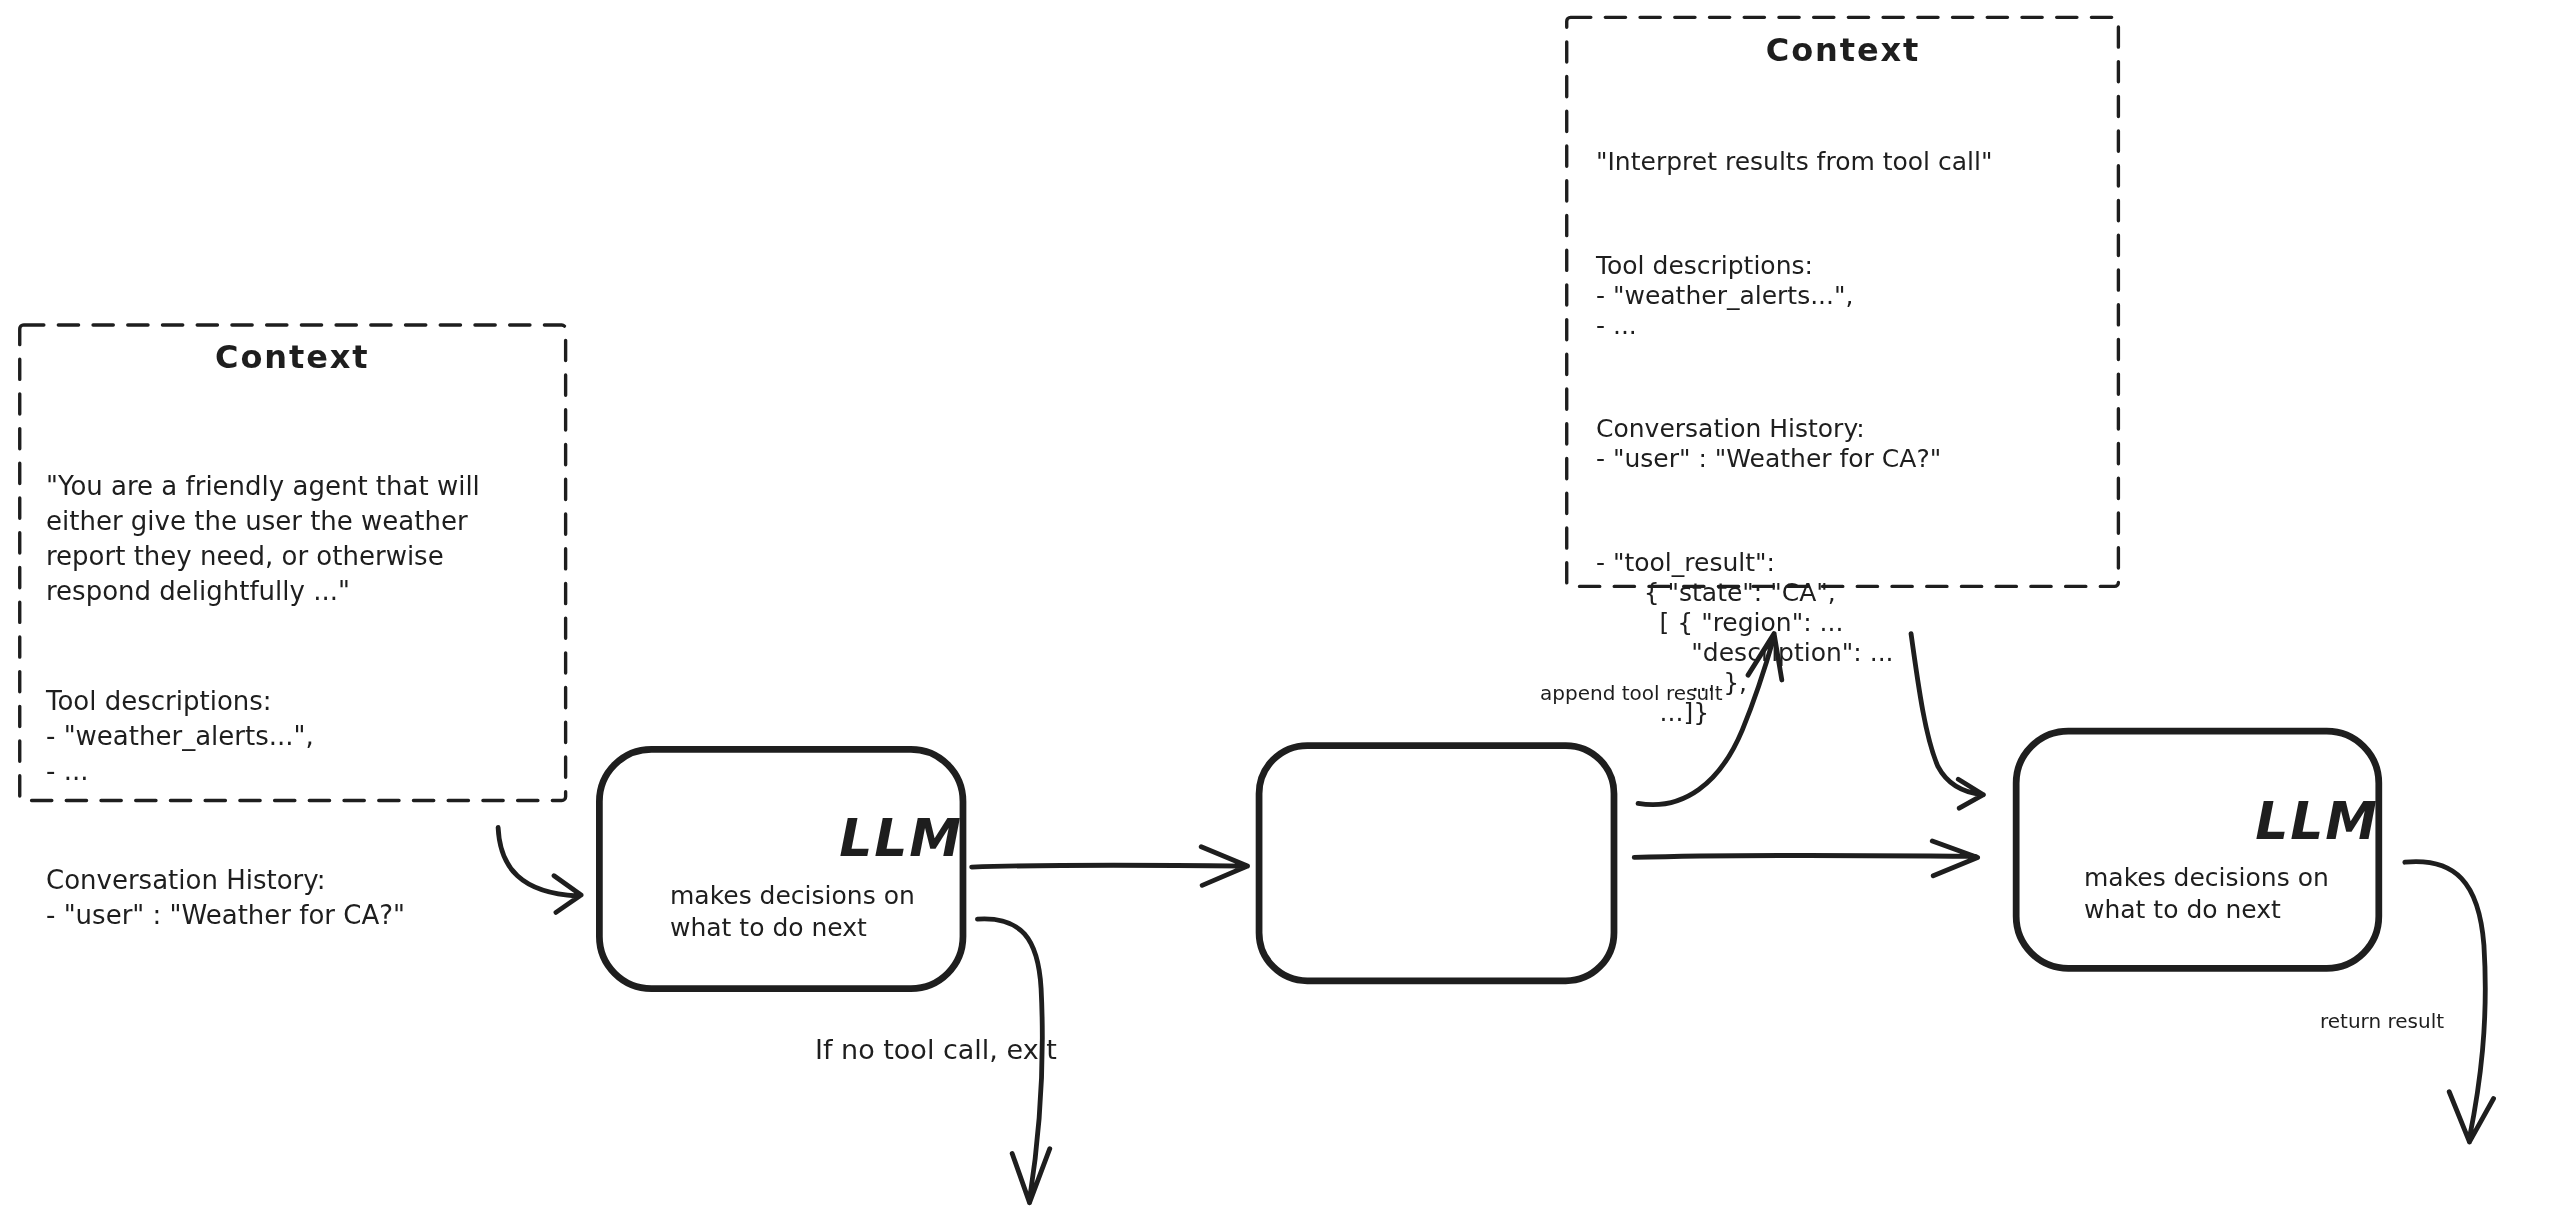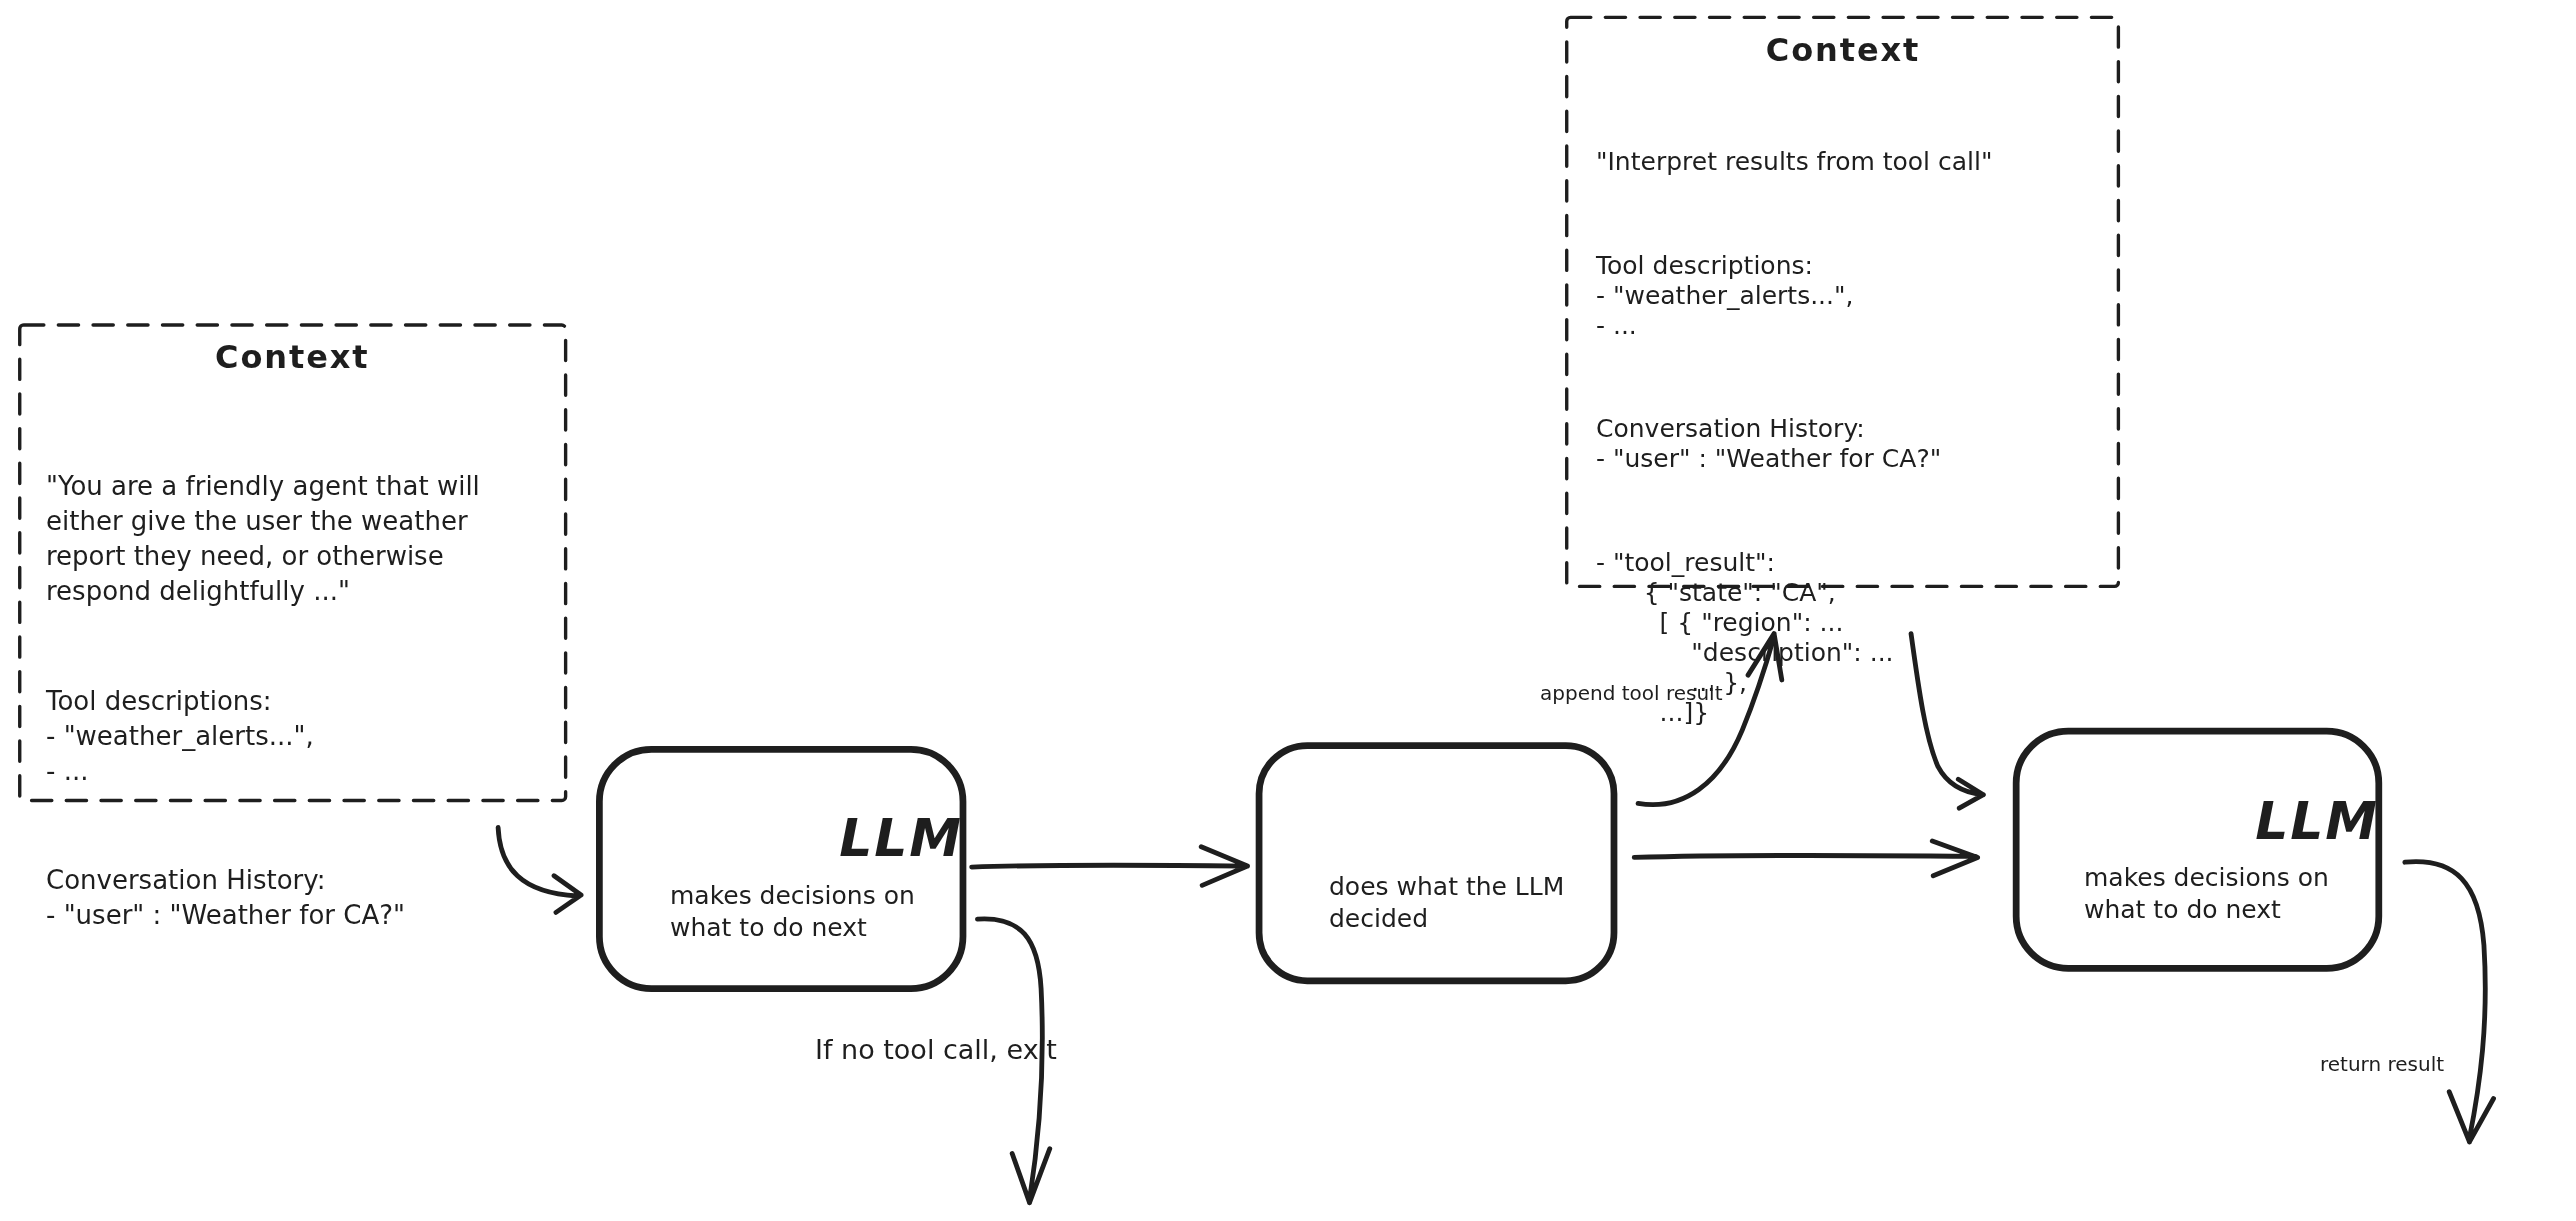--- a/index.html
+++ b/index.html
@@ -93,25 +93,23 @@
         [ { "region": ...
             "description": ...
             ... },
         ...]}</div>
   </div>
 
   <div class="txt node-title italic" style="left:599px; top:808px; width:364px;">LLM</div>
   <div class="txt node-sub" style="left:670px; top:880px;">makes decisions on
 what to do next</div>
 
-  <div class="txt node-sub" style="left:1329px; top:871px;">does what the LLM
-decided</div>
 
   <div class="txt node-title italic" style="left:2016px; top:791px; width:363px;">LLM</div>
   <div class="txt node-sub" style="left:2084px; top:862px;">makes decisions on
 what to do next</div>
 
   <div class="txt edge-label" style="left:1540px; top:681px;">append tool result</div>
   <div class="txt edge-label" style="left:815px; top:1034px; font-size:27px;text-align:right;">If no tool call, exit</div>
-  <div class="txt edge-label" style="left:2320px; top:1009px;margin-top:43px;">return result</div>
+  <div class="txt edge-label" style="left:2320px; top:1009px;">return result</div>
 
 </div>
 
 
 </body></html>

